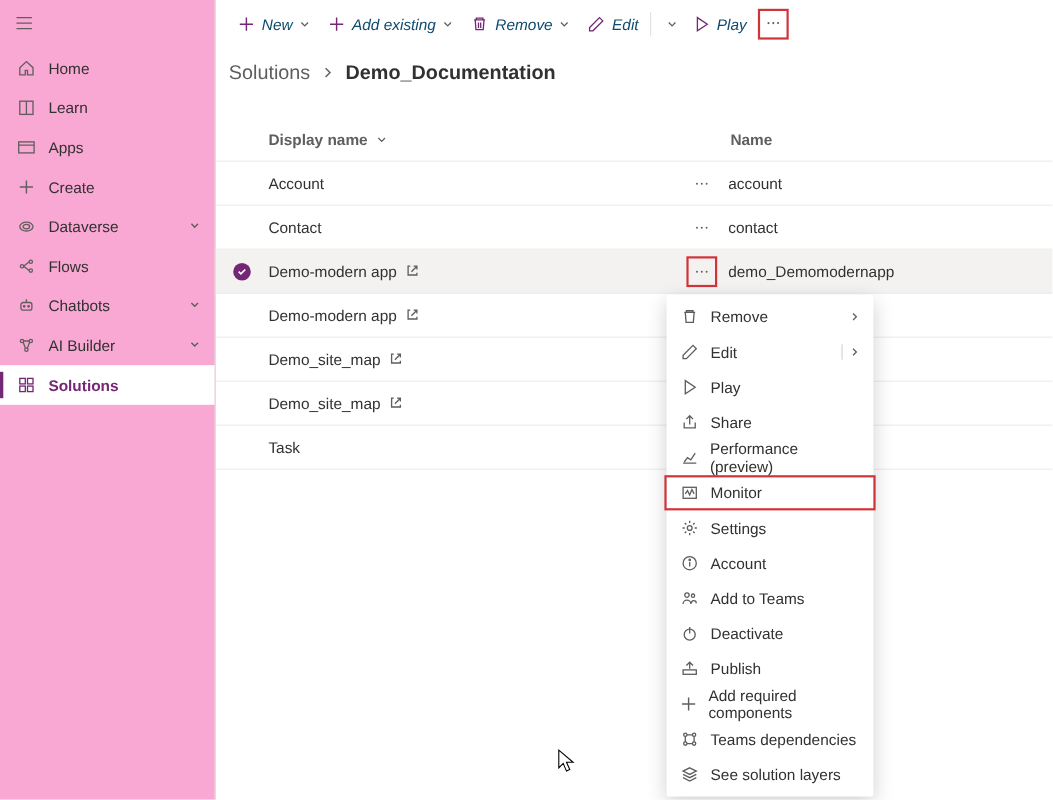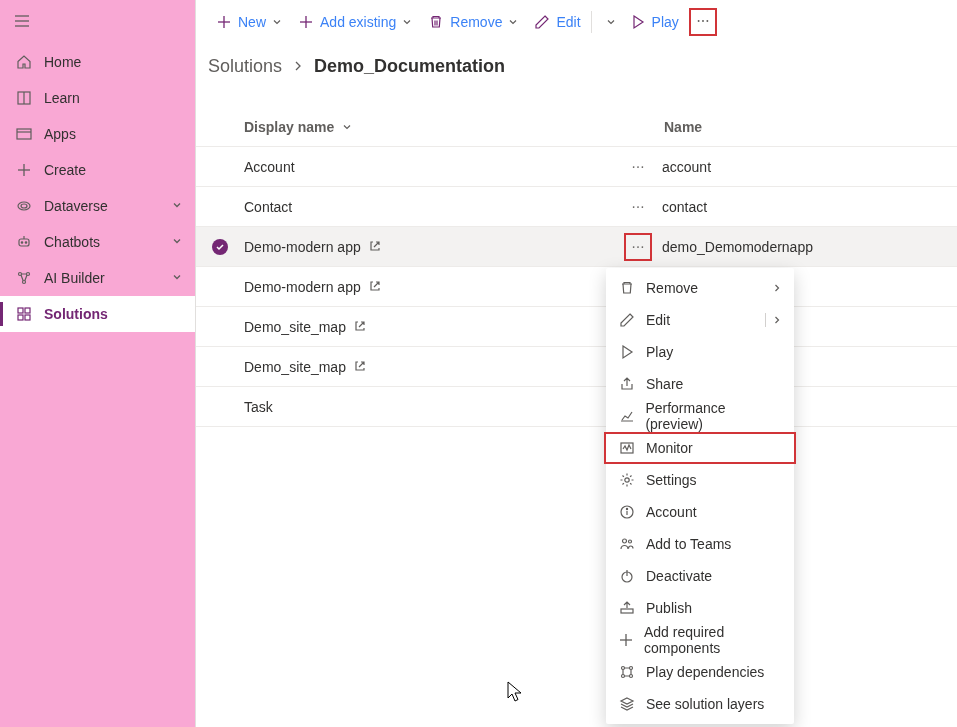--- a/index.html
+++ b/index.html
@@ -10,21 +10,21 @@
 .sidebar-item { display: flex; align-items: center; height: 36px; padding: 0 12px 0 14px; cursor: pointer; position: relative; }
 .sidebar-item .icon { width: 20px; height: 20px; display: flex; align-items: center; justify-content: center; color: #605e5c; }
 .sidebar-item .label { margin-left: 10px; flex: 1; color: #323130; }
 .sidebar-item .chev { color: #605e5c; }
 .sidebar-item.active { background: #fff; font-weight: 600; color: #8764b8; }
 .sidebar-item.active::before { content: ""; position: absolute; left: 0; top: 6px; bottom: 6px; width: 3px; background: #742774; }
 .sidebar-item.active .icon, .sidebar-item.active .label { color: #742774; }
 
 .main { flex: 1; display: flex; flex-direction: column; overflow: hidden; }
 .cmdbar { height: 44px; display: flex; align-items: center; padding-left: 12px; border-bottom: 0; }
-.cmd-btn { display: flex; align-items: center; height: 32px; padding: 0 8px; cursor: pointer; color: #3b82f6; }
+.cmd-btn { display: flex; align-items: center; height: 32px; padding: 0 8px; cursor: pointer; color: #0c4a6e; font-style: italic; }
 .cmd-btn .icon { width: 16px; height: 16px; display: flex; align-items: center; justify-content: center; color: #742774; margin-right: 6px; }
 .cmd-btn .chev { margin-left: 6px; color: #605e5c; }
 .cmd-divider { width: 1px; height: 22px; background: #e1dfdd; margin: 0 2px; }
 .cmd-more { border: 2px solid #d13438; width: 28px; height: 28px; display: flex; align-items: center; justify-content: center; margin-left: 2px; }
 
 .breadcrumb { display: flex; align-items: center; gap: 10px; padding: 12px 12px 18px; font-size: 18px; }
 .breadcrumb .crumb { color: #605e5c; }
 .breadcrumb .sep { color: #605e5c; }
 .breadcrumb .current { font-weight: 700; color: #323130; }
 
@@ -111,20 +111,31 @@
           </svg>
         </span>
       <span class="label">Dataverse</span>
       <span class="chev"><svg width="12" height="12" viewBox="0 0 12 12" fill="none" stroke="currentColor" stroke-width="1.3">
             <polyline points="3 4.5 6 7.5 9 4.5"></polyline>
           </svg></span>
     </div>
     <div class="sidebar-item">
       <span class="icon">
           <svg class="svg-icon" viewBox="0 0 16 16" fill="none" stroke="currentColor" stroke-width="1.2">
+            <circle cx="4" cy="8" r="1.5"></circle>
+            <circle cx="12" cy="4" r="1.5"></circle>
+            <circle cx="12" cy="12" r="1.5"></circle>
+            <path d="M5.5 8 10.5 4M5.5 8 10.5 12"></path>
+          </svg>
+        </span>
+      <span class="label">Flows</span>
+    </div>
+    <div class="sidebar-item">
+      <span class="icon">
+          <svg class="svg-icon" viewBox="0 0 16 16" fill="none" stroke="currentColor" stroke-width="1.2">
             <rect x="3" y="5" width="10" height="7" rx="2"></rect>
             <line x1="8" y1="2" x2="8" y2="5"></line>
             <circle cx="6" cy="8.5" r="0.7" fill="currentColor"></circle>
             <circle cx="10" cy="8.5" r="0.7" fill="currentColor"></circle>
           </svg>
         </span>
       <span class="label">Chatbots</span>
       <span class="chev"><svg width="12" height="12" viewBox="0 0 12 12" fill="none" stroke="currentColor" stroke-width="1.3">
             <polyline points="3 4.5 6 7.5 9 4.5"></polyline>
           </svg></span>
@@ -469,21 +480,21 @@
   <div class="ctx-item">
     <span class="icon">
         <svg class="svg-icon" viewBox="0 0 16 16" fill="none" stroke="currentColor" stroke-width="1.2">
           <circle cx="4" cy="4" r="1.5"></circle>
           <circle cx="12" cy="4" r="1.5"></circle>
           <circle cx="4" cy="12" r="1.5"></circle>
           <circle cx="12" cy="12" r="1.5"></circle>
           <path d="M5.5 4h5M4 5.5v5M12 5.5v5M5.5 12h5"></path>
         </svg>
       </span>
-    <span>Play dependencies</span>
+    <span>Teams dependencies</span>
   </div>
   <div class="ctx-item">
     <span class="icon">
         <svg class="svg-icon" viewBox="0 0 16 16" fill="none" stroke="currentColor" stroke-width="1.2">
           <polygon points="8,2 14,5 8,8 2,5"></polygon>
           <polyline points="2,8 8,11 14,8"></polyline>
           <polyline points="2,11 8,14 14,11"></polyline>
         </svg>
       </span>
     <span>See solution layers</span>

